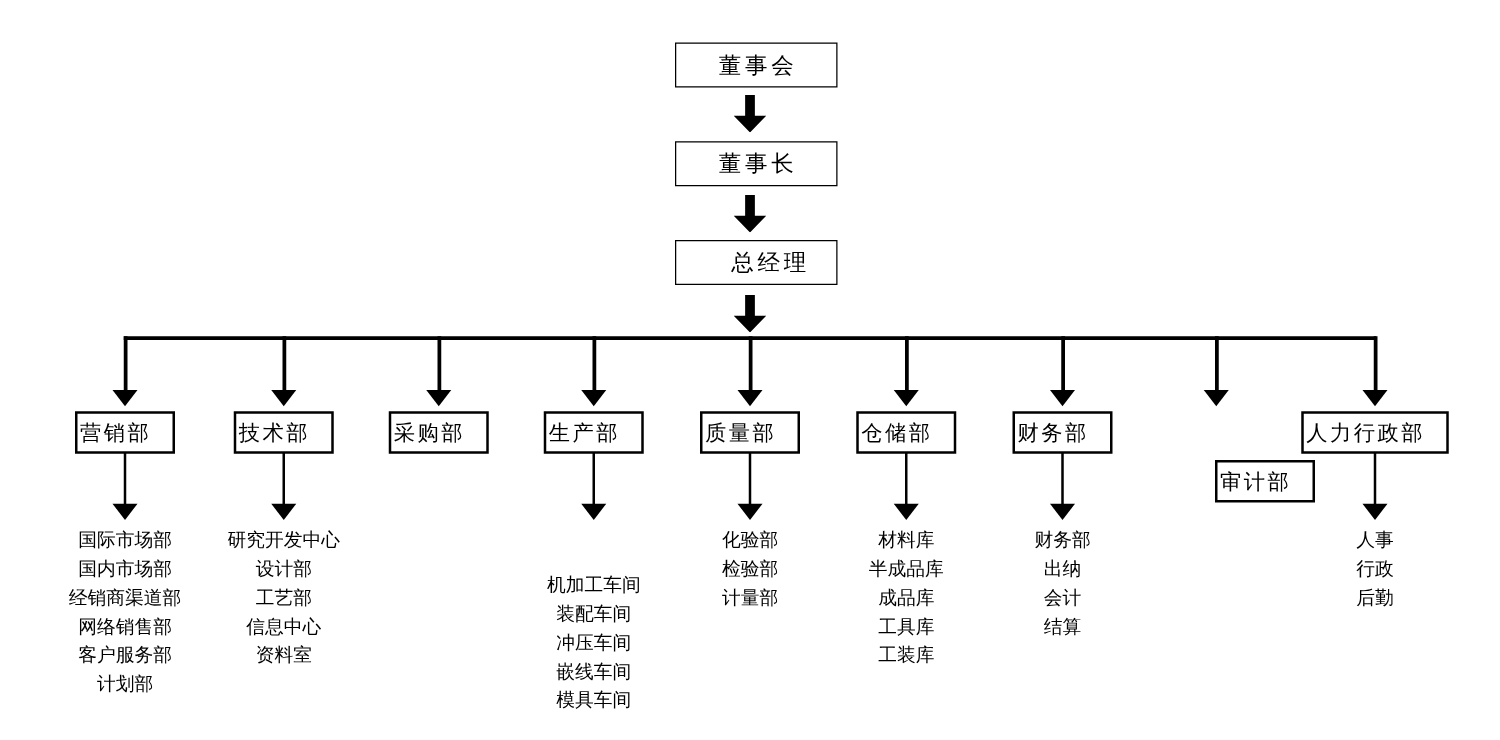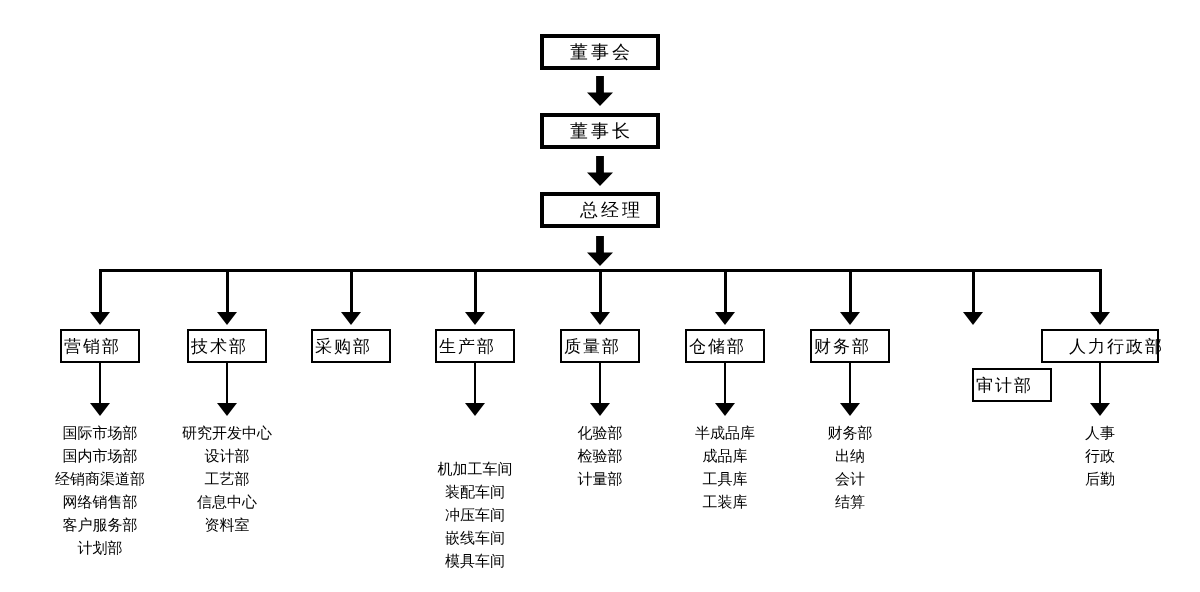--- a/index.html
+++ b/index.html
@@ -11,23 +11,23 @@
   #canvas {
     position: relative;
     width: 1200px;
     height: 592px;
     background: #ffffff;
     overflow: hidden;
   }
   .box {
     position: absolute;
     box-sizing: border-box;
-    border: 4px solid #000000;
-    background: #ffffff;
-    width: 120px;
+    border: 1px solid #000000;
+    background: #ffffff;
+    width: 130px;
     height: 36px;
     display: flex;
     align-items: center;
     justify-content: center;
     font-size: 18px;
     letter-spacing: 3px;
     text-indent: 3px;
     white-space: nowrap;
   }
   .dept-box {
@@ -173,20 +173,21 @@
   </div>
 
   <div class="vline branch-line" style="left:724px;"></div>
   <div class="ahead branch-ahead" style="left:715px;"></div>
   <div class="dept-box" style="left:685px;">
     <span>仓储部</span>
   </div>
   <div class="vline sub-line" style="left:724px;"></div>
   <div class="ahead sub-ahead" style="left:715px;"></div>
   <div class="sublist" style="left:650px;">
+    <div>材料库</div>
     <div>半成品库</div>
     <div>成品库</div>
     <div>工具库</div>
     <div>工装库</div>
   </div>
 
   <div class="vline branch-line" style="left:849px;"></div>
   <div class="ahead branch-ahead" style="left:840px;"></div>
   <div class="dept-box" style="left:810px;">
     <span>财务部</span>
@@ -201,21 +202,21 @@
   </div>
 
   <div class="vline branch-line" style="left:972px;"></div>
   <div class="ahead branch-ahead" style="left:963px;"></div>
   <div class="dept-box" style="left:972px;margin-top:39px;">
     <span>审计部</span>
   </div>
 
   <div class="vline branch-line" style="left:1099px;"></div>
   <div class="ahead branch-ahead" style="left:1090px;"></div>
-  <div class="dept-box" style="left:1041px; width:118px;padding-left:24px;">
+  <div class="dept-box" style="left:1041px; width:118px;">
     <span>人力行政部</span>
   </div>
   <div class="vline sub-line" style="left:1099px;"></div>
   <div class="ahead sub-ahead" style="left:1090px;"></div>
   <div class="sublist" style="left:1025px;">
     <div>人事</div>
     <div>行政</div>
     <div>后勤</div>
   </div>
 

